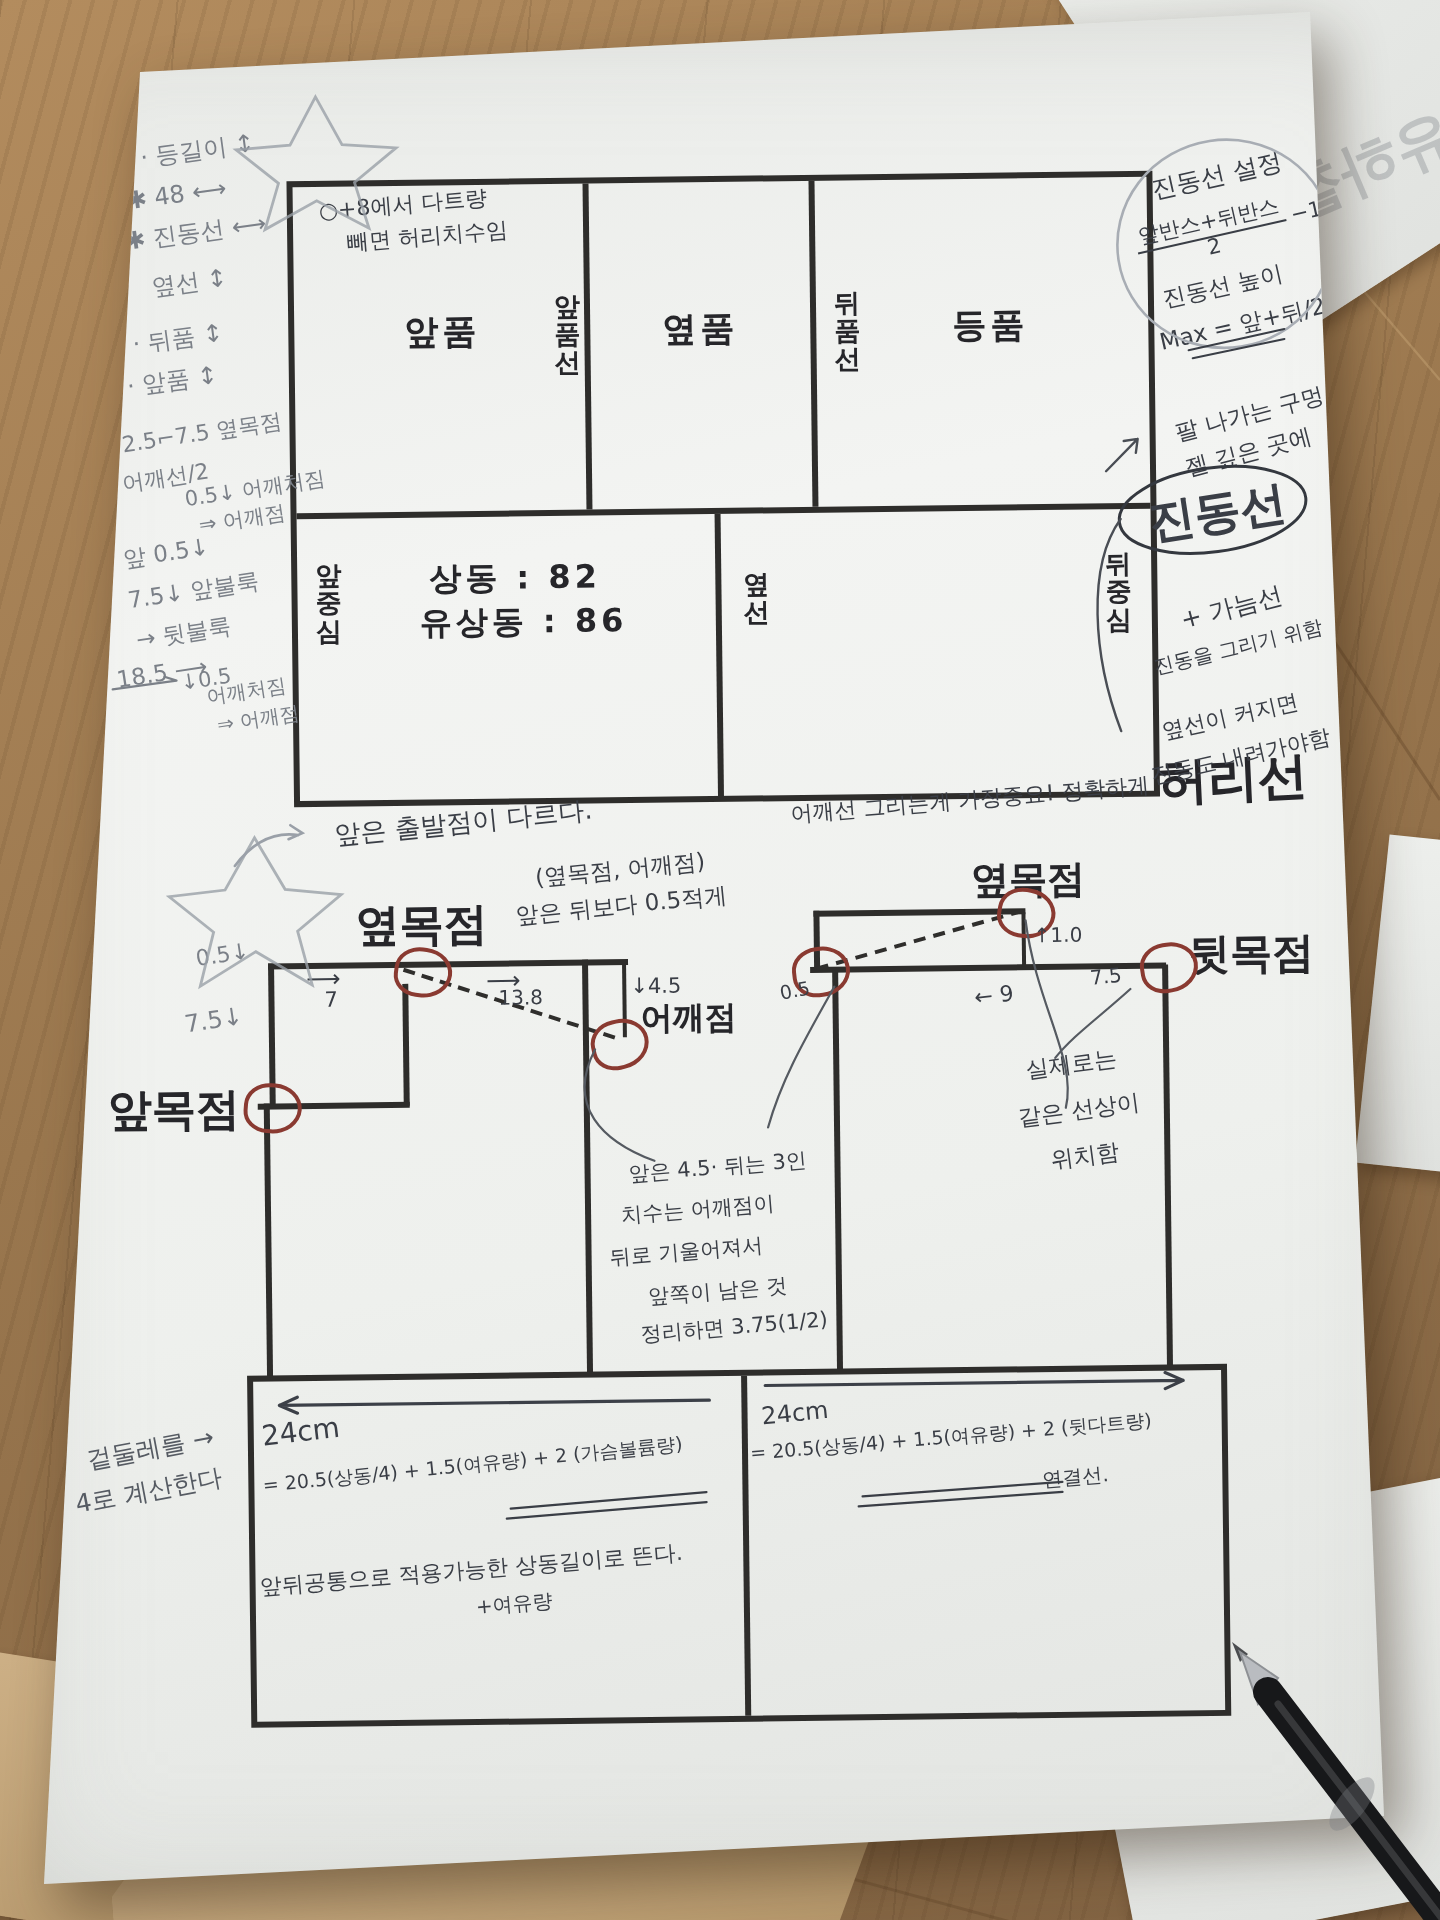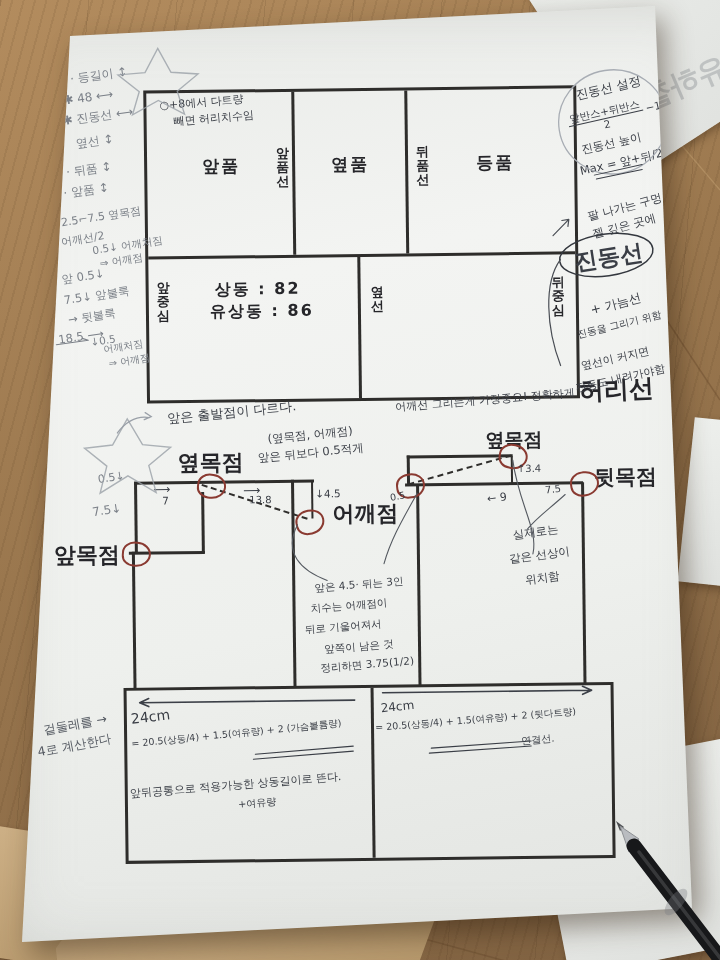--- a/index.html
+++ b/index.html
@@ -114,21 +114,21 @@
     <span class="hw" style="left:578px;top:322px;font-size:10px;transform:rotate(-13deg);">진동을 그리기 위함</span>
     <span class="hw" style="left:582px;top:356px;font-size:11px;transform:rotate(-12deg);">옆선이 커지면</span>
     <span class="hw" style="left:576px;top:376px;font-size:11px;transform:rotate(-12deg);">진동도 내려가야함</span>
 
     <span class="hw" style="left:168px;top:404px;font-size:13px;transform:rotate(-5deg);">앞은 출발점이 다르다.</span>
     <span class="hw" style="left:396px;top:396px;font-size:11px;transform:rotate(-4deg);">어깨선 그리는게 가장중요! 정확하게</span>
     <span class="hw" style="left:268px;top:428px;font-size:11.5px;transform:rotate(-5deg);">(옆목점, 어깨점)</span>
     <span class="hw" style="left:258px;top:446px;font-size:11.5px;transform:rotate(-5deg);">앞은 뒤보다 0.5적게</span>
 
     <span class="pr" style="left:178px;top:446px;font-size:22px;">옆목점</span>
-    <span class="pr" style="left:332px;top:499px;font-size:22px;">어깨점</span>
+    <span class="pr" style="left:320px;top:499px;font-size:16px;">어깨점</span>
     <span class="pr" style="left:53px;top:537px;font-size:22px;">앞목점</span>
     <span class="pr" style="left:486px;top:429px;font-size:19px;">옆목점</span>
     <span class="pr" style="left:594px;top:466px;font-size:21px;">뒷목점</span>
 
     <div class="ln" style="left:134px;top:479px;width:180px;height:2.5px;"></div>
     <div class="ln" style="left:134px;top:479px;width:2.5px;height:72px;"></div>
     <div class="ln" style="left:201px;top:490px;width:2.5px;height:61px;"></div>
     <div class="ln" style="left:128px;top:549px;width:76px;height:2.5px;"></div>
     <div class="ln" style="left:131px;top:549px;width:2.5px;height:137px;"></div>
     <div class="ln" style="left:291px;top:479px;width:2.5px;height:208px;"></div>
@@ -151,21 +151,21 @@
     <div class="rc" style="left:570px;top:474px;transform:rotate(-8deg);"></div>
 
     <span class="hw" style="left:153px;top:481px;font-size:12px;">⟶</span>
     <span class="hw" style="left:162px;top:492px;font-size:10.5px;">7</span>
     <span class="hw" style="left:243px;top:483px;font-size:12px;">⟶</span>
     <span class="hw" style="left:249px;top:493px;font-size:10px;">13.8</span>
     <span class="hw" style="left:315px;top:487px;font-size:10.5px;">↓4.5</span>
     <span class="pc" style="left:98px;top:469px;font-size:11px;transform:rotate(-8deg);">0.5↓</span>
     <span class="pc" style="left:92px;top:501px;font-size:12px;transform:rotate(-8deg);">7.5↓</span>
     <span class="hw" style="left:390px;top:492px;font-size:9.5px;transform:rotate(-10deg);">0.5</span>
-    <span class="hw" style="left:517px;top:465px;font-size:10px;">↑3.4</span>
+    <span class="hw" style="left:517px;top:465px;font-size:10px;">↑1.0</span>
     <span class="hw" style="left:487px;top:494px;font-size:11px;transform:rotate(-6deg);">← 9</span>
     <span class="hw" style="left:545px;top:486px;font-size:10px;transform:rotate(-6deg);">7.5</span>
 
     <span class="hw" style="left:313px;top:578px;font-size:10.5px;transform:rotate(-4deg);">앞은 4.5· 뒤는 3인</span>
     <span class="hw" style="left:309px;top:599px;font-size:10.5px;transform:rotate(-4deg);">치수는 어깨점이</span>
     <span class="hw" style="left:303px;top:620px;font-size:10.5px;transform:rotate(-4deg);">뒤로 기울어져서</span>
     <span class="hw" style="left:322px;top:640px;font-size:10.5px;transform:rotate(-4deg);">앞쪽이 남은 것</span>
     <span class="hw" style="left:318px;top:658px;font-size:10.5px;transform:rotate(-4deg);">정리하면 3.75(1/2)</span>
     <span class="hw" style="left:512px;top:528px;font-size:11.5px;transform:rotate(-7deg);">실제로는</span>
     <span class="hw" style="left:508px;top:551px;font-size:11.5px;transform:rotate(-7deg);">같은 선상이</span>

